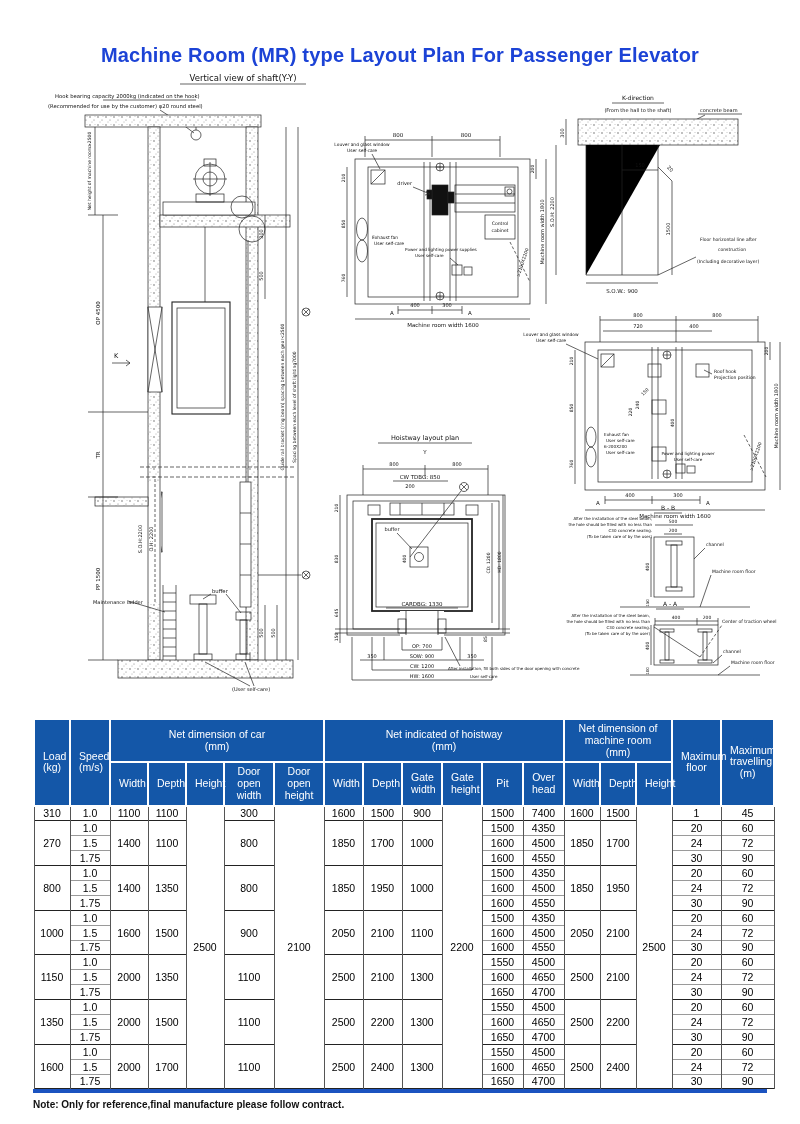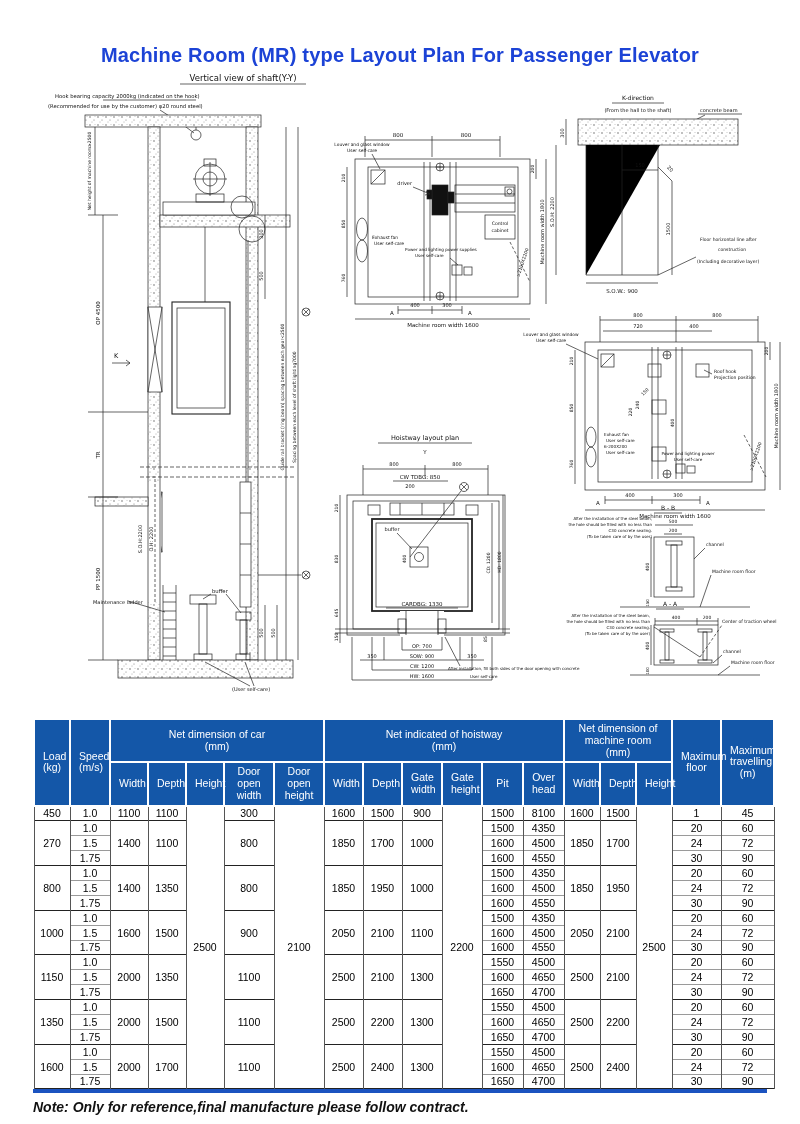--- a/index.html
+++ b/index.html
@@ -11,21 +11,21 @@
   svg text{font-family:"DejaVu Sans",sans-serif;fill:#111;}
   .tbl-wrap{width:734px;margin:2px auto 0 auto;}
   table{border-collapse:collapse;table-layout:fixed;width:734px;font-size:10.5px;}
   thead th{background:#1457a8;color:#fff;font-weight:normal;border:2px solid #fff;
            white-space:pre-line;line-height:1.12;padding:3px 8px;vertical-align:middle;}
   tbody td{border-left:1px solid #555;border-right:1px solid #555;border-top:1px solid #9a9a9a;
            text-align:center;height:13.9px;padding:0;vertical-align:middle;color:#000;}
   tbody tr.gs td{border-top:1px solid #222;}
   tbody{border:1.5px solid #222;}
   .blue-bar{width:734px;height:4px;background:#1b53c0;margin:0 auto;}
-  .note{width:734px;margin:6px auto 0 auto;font-size:14px;color:#111;font-weight:bold;font-style:italic;}
+  .note{width:734px;margin:6px auto 0 auto;font-size:10px;color:#111;font-weight:bold;}
 </style>
 </head>
 <body>
 
 <div class="page">
   <h1 class="title">Machine Room (MR) type  Layout Plan For Passenger Elevator</h1>
 
   <div class="drawing-wrap">
   <svg width="800" height="645" viewBox="0 0 800 645">
     <defs>
@@ -564,33 +564,33 @@
           <th>Pit</th>
           <th>Over
 head</th>
           <th>Width</th>
           <th>Depth</th>
           <th>Height</th>
         </tr>
       </thead>
       <tbody>
         <tr class="gs">
-          <td>450</td>
+          <td>310</td>
           <td>1.0</td>
           <td>1100</td>
           <td>1100</td>
           <td rowspan="19">2500</td>
           <td>300</td>
           <td rowspan="19">2100</td>
           <td>1600</td>
           <td>1500</td>
           <td>900</td>
           <td rowspan="19">2200</td>
           <td>1500</td>
-          <td>8100</td>
+          <td>7400</td>
           <td>1600</td>
           <td>1500</td>
           <td rowspan="19">2500</td>
           <td>1</td>
           <td>45</td>
         </tr>
         <tr class="gs">
           <td rowspan="3">270</td>
           <td>1.0</td>
           <td rowspan="3">1400</td>

